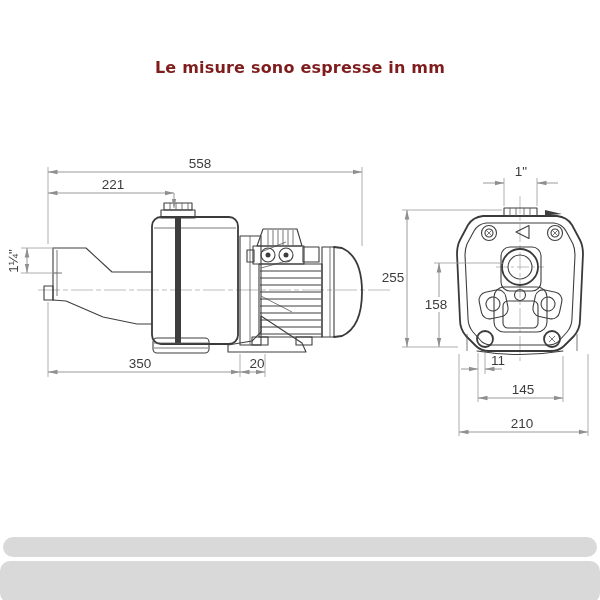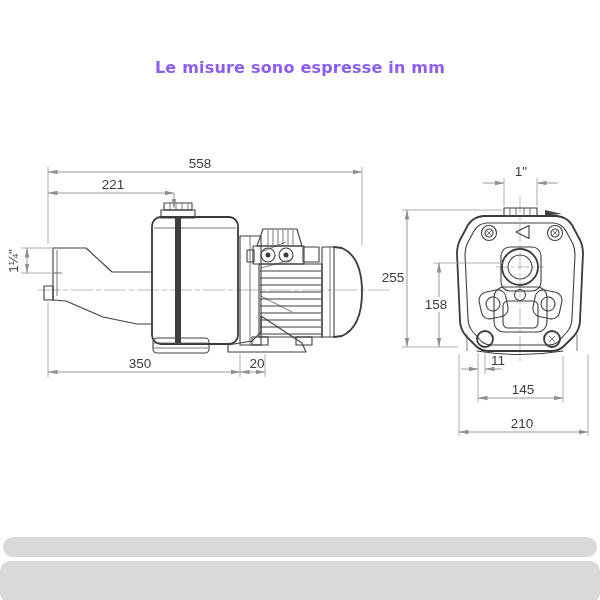--- a/index.html
+++ b/index.html
@@ -1,18 +1,18 @@
 <!DOCTYPE html>
 <html><head>
 <meta charset="utf-8">
 <style>
   html,body{margin:0;padding:0;width:600px;height:600px;overflow:hidden;background:#fff;}
   .stage{position:relative;width:600px;height:600px;background:#fff;}
   .title{position:absolute;top:58px;left:0;width:600px;text-align:center;
-         font:bold 16px "DejaVu Sans","Liberation Sans",sans-serif;color:#8b5cf6;letter-spacing:.2px;}
+         font:bold 16px "DejaVu Sans","Liberation Sans",sans-serif;color:#7f1d1d;letter-spacing:.2px;}
   svg{position:absolute;top:0;left:0;}
   .ol{stroke:#3f3f3f;stroke-width:1.1;fill:none;stroke-linejoin:round;stroke-linecap:round;}
   .ol2{stroke:#3a3a3a;stroke-width:1.8;fill:none;stroke-linejoin:round;stroke-linecap:round;}
   .dl{stroke:#565656;stroke-width:.8;fill:none;}
   .fin{stroke:#3f3f3f;stroke-width:1;}
   .cl{stroke:#a0a0a0;stroke-width:.7;}
   .dim{stroke:#8f8f8f;stroke-width:.9;fill:none;}
   .ext{stroke:#9b9b9b;stroke-width:.8;fill:none;}
   .dt{font:13.5px "Liberation Sans","DejaVu Sans",sans-serif;fill:#3c3c3c;}
   .bar{position:absolute;background:#d9d9d9;}

